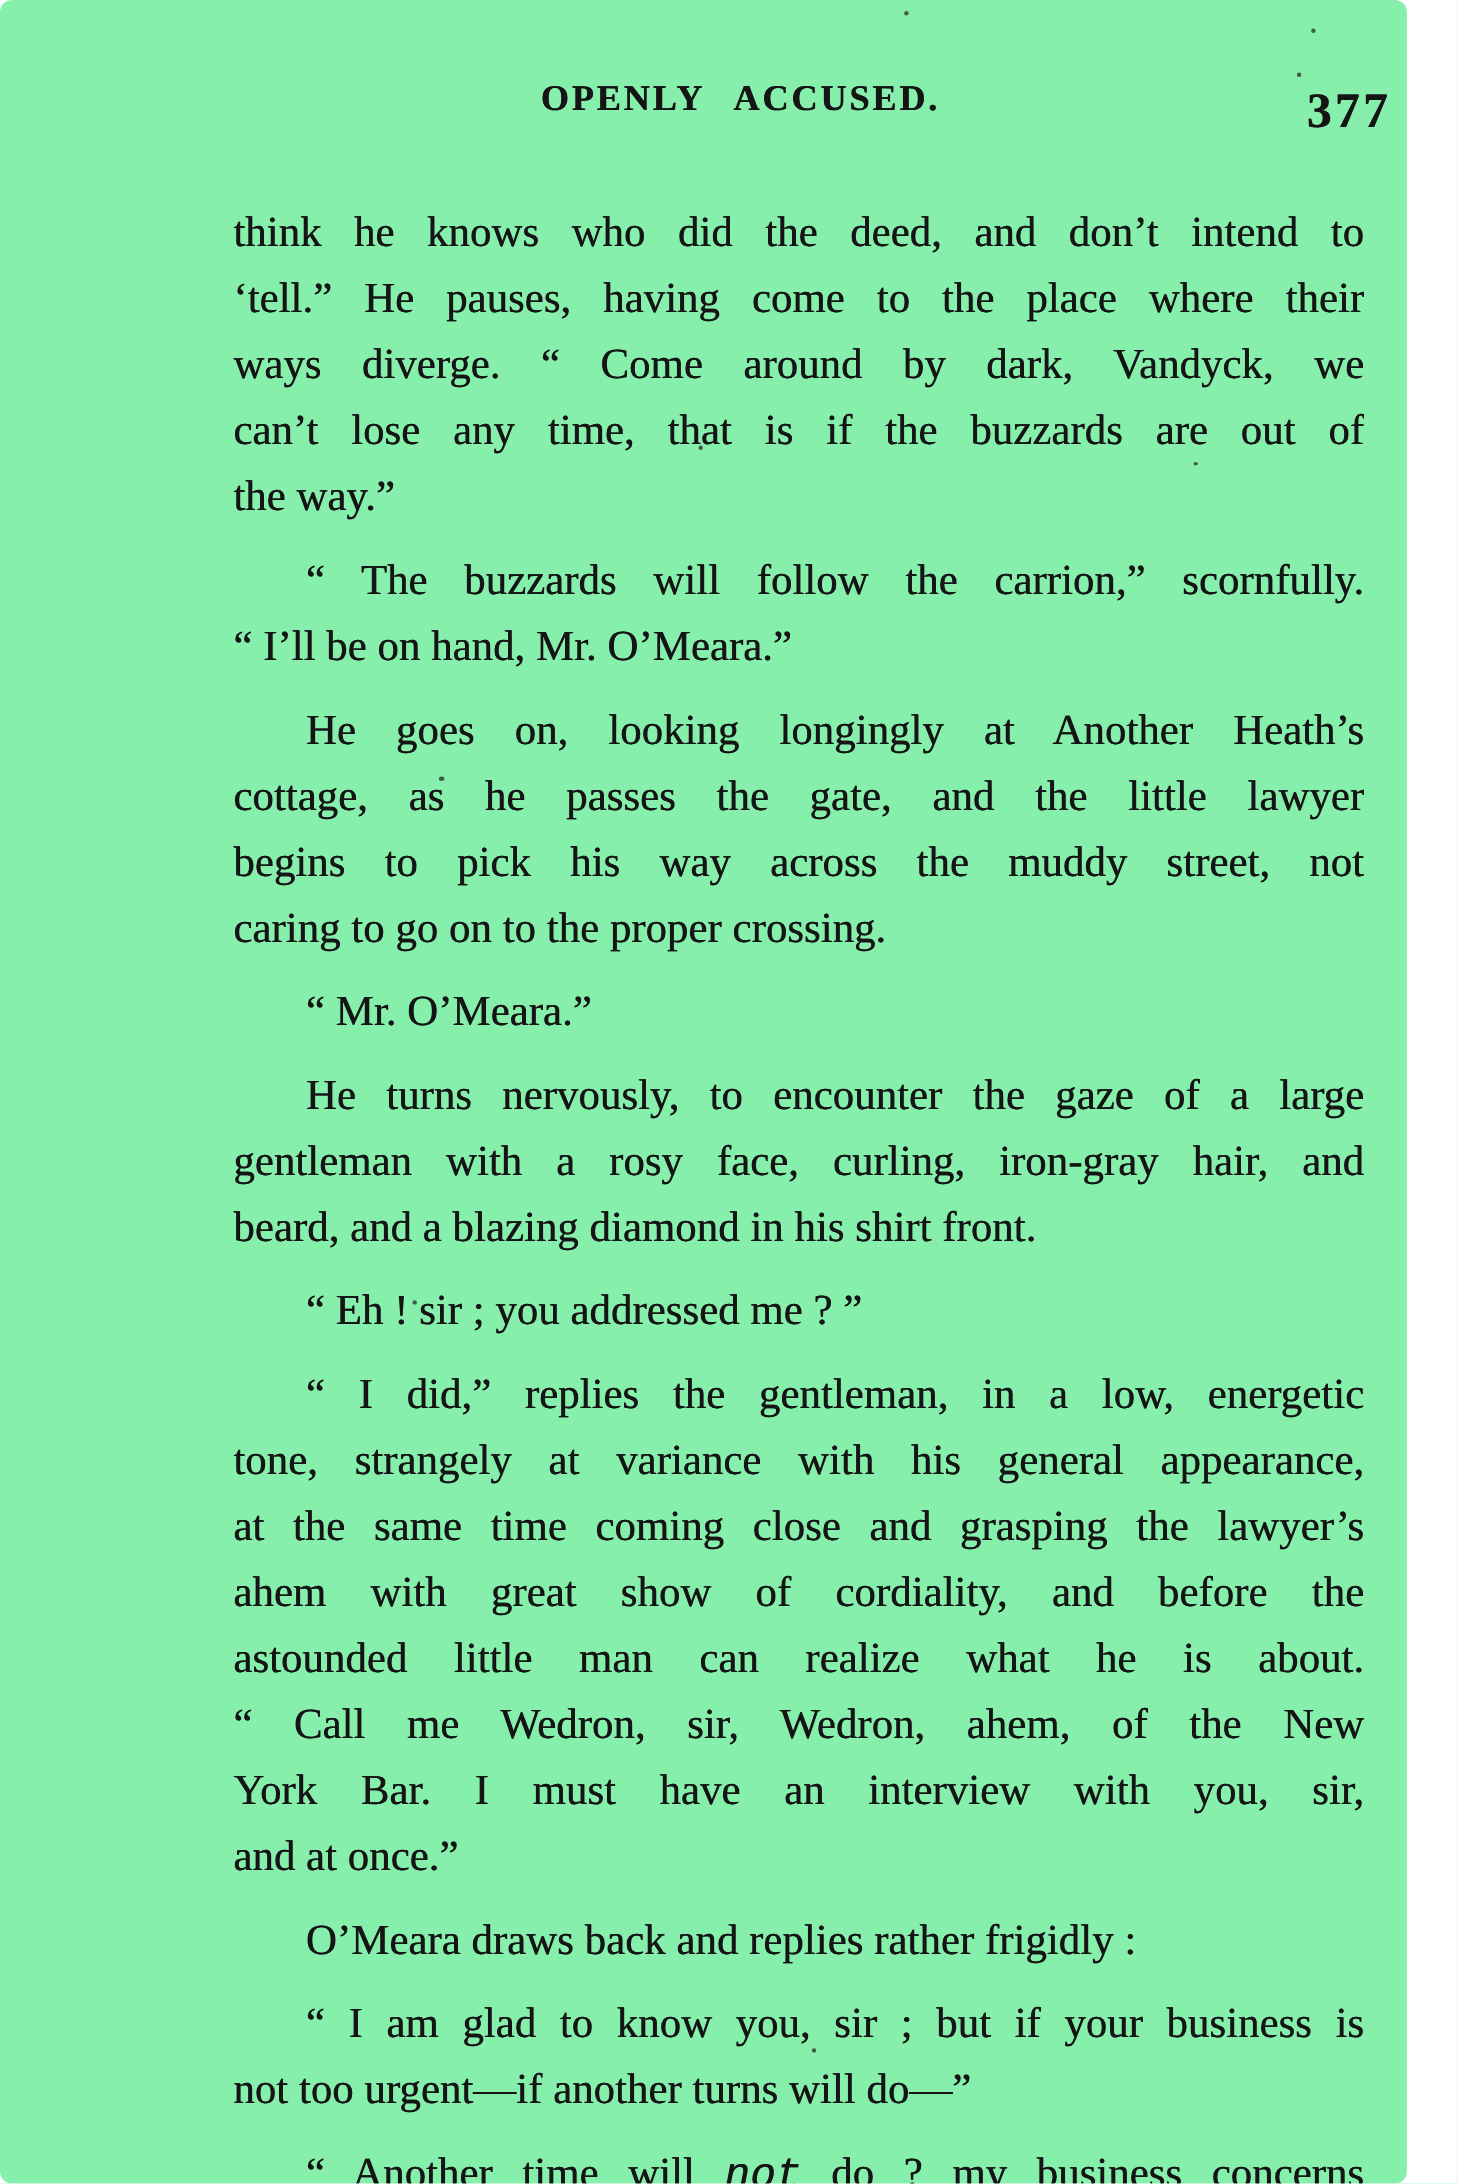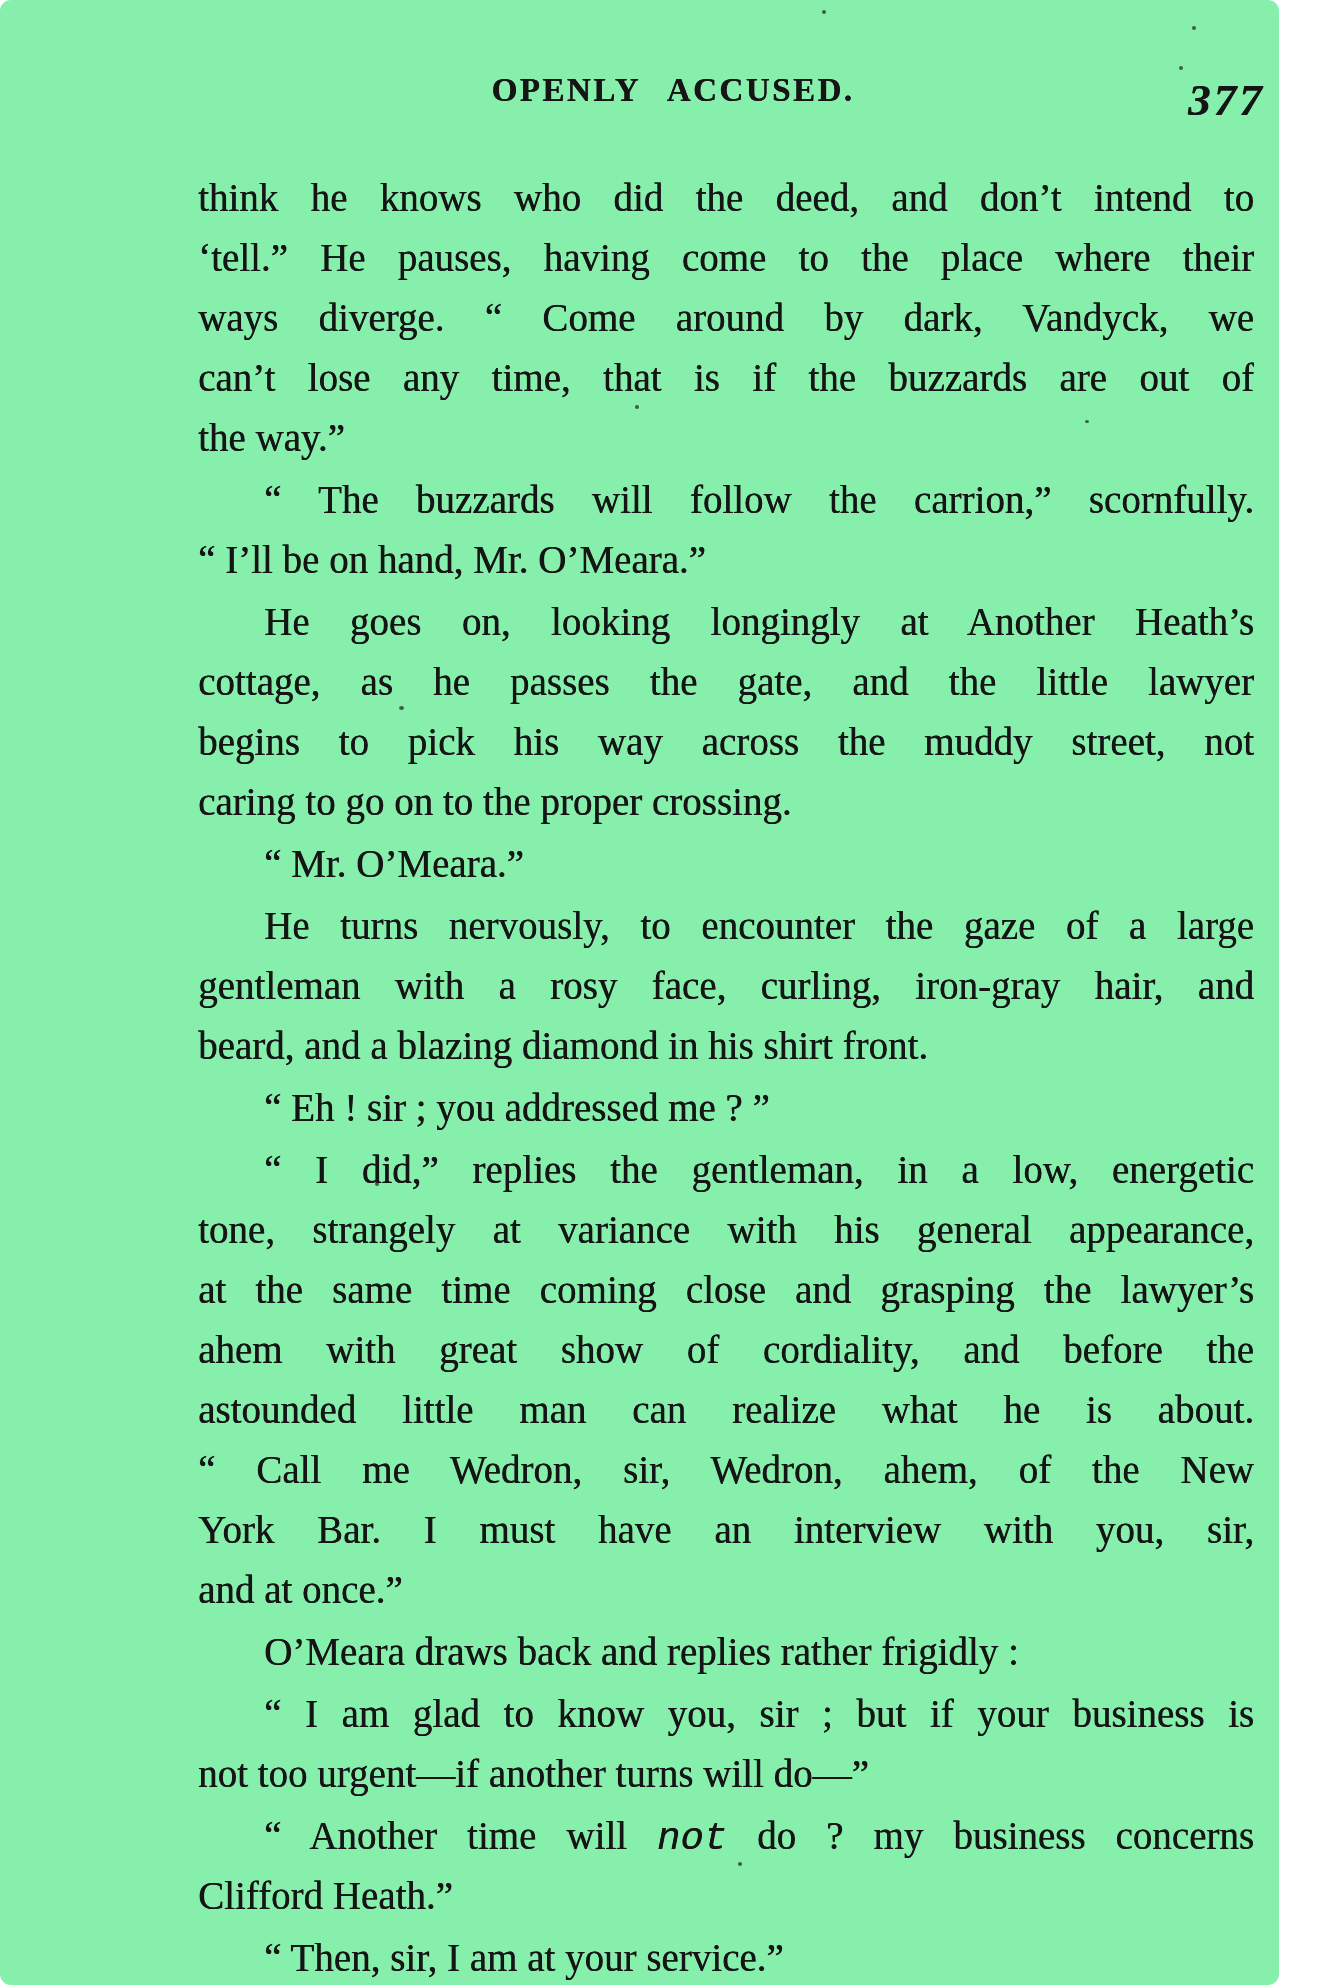--- a/index.html
+++ b/index.html
@@ -16,28 +16,27 @@
   .head-title{
     position:absolute;left:673px;top:0;transform:translateX(-50%);
     font-weight:bold;font-size:33px;letter-spacing:2.5px;word-spacing:18px;
     white-space:nowrap;
     text-shadow:0.4px 0 0 currentColor;
   }
   .page-number{
     position:absolute;left:1188px;top:6px;
     font-weight:bold;font-size:45px;letter-spacing:3px;line-height:1;
     text-shadow:0.4px 0 0 currentColor;
-    font-style:italic;
   }
   .body-text{
     position:absolute;left:196px;top:166px;width:1060px;
     font-size:39px;line-height:60px;
     text-shadow:0.4px 0 0 currentColor;
   }
-  .para{margin:2px;}
+  .para{margin:16px;}
   .line{
     height:60px;
     text-align:justify;
     text-align-last:justify;
     overflow:hidden;
   }
   .line.last{text-align:left;text-align-last:left;}
   .line.indent{text-indent:66px;}
   .it{font-style:italic;font-family:Liberation Mono, monospace;}
   .speck{

